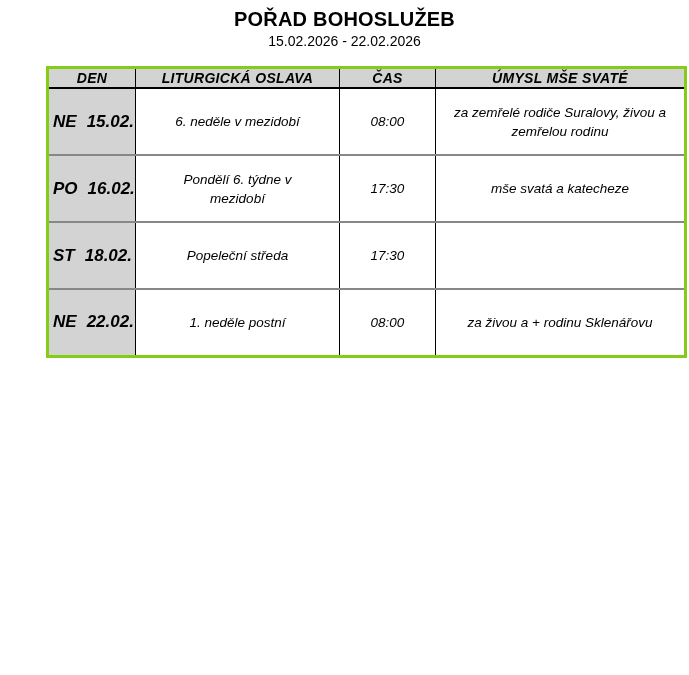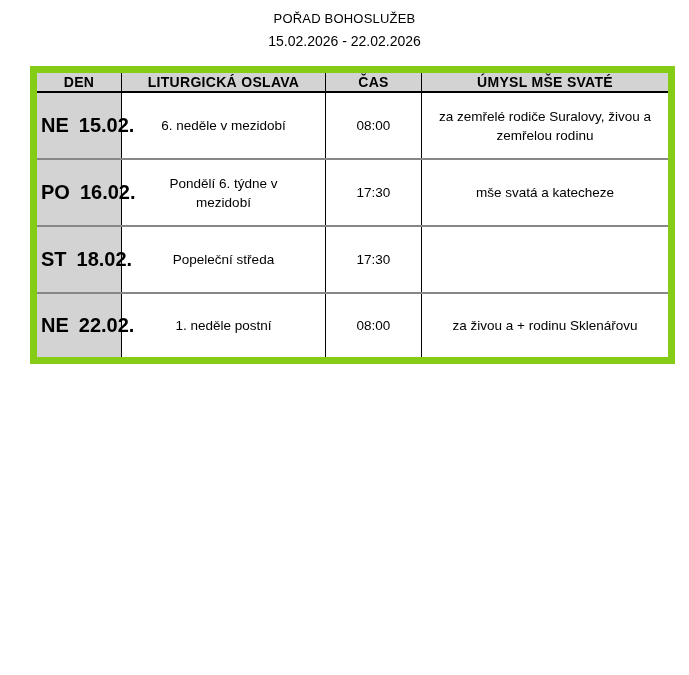--- a/index.html
+++ b/index.html
@@ -13,35 +13,36 @@
     height: 675px;
     background: #fff;
     position: relative;
     overflow: hidden;
   }
   .header-block {
     padding-top: 8px;
     text-align: center;
   }
   .title, .subtitle {
-    font-size: 13px;
-    font-weight: normal;
+    font-size: 20px;
+    font-weight: bold;
     line-height: 22px;
     letter-spacing: 0.2px;
   }
   .daterange {
     font-size: 14px;
     line-height: 22px;
   }
   table.schedule {
     border-collapse: collapse;
     table-layout: fixed;
     width: 638px;
-    margin: 14px 0 0 30px;
-    border: 7px solid #84cc16;
+    margin: 14px 0 0 46px;
+    border: 3px solid #84cc16;
+    font-style: italic;
   }
   th {
     background: var(--header-bg, #d3d3d3);
     border: 1px solid #000;
     border-bottom: 2px solid #000;
     font-size: 14px;
     font-weight: bold;
     letter-spacing: 0.3px;
     height: 20px;
     padding: 1px 2px;
@@ -55,21 +56,21 @@
     height: 67px;
     text-align: center;
     vertical-align: middle;
     font-size: 13.5px;
     padding: 2px 4px;
   }
   tbody tr:first-child td { border-top: 2px solid #000; }
   td.day {
     background: var(--day-bg, #d3d3d3);
     font-weight: bold;
-    font-size: 20px;
+    font-size: 17px;
     padding: 0 4px;
   }
   td.day .day-wrap {
     display: inline-flex;
     gap: 10px;
     align-items: baseline;
   }
   td.celebration, td.intention {
     white-space: pre-line;
     line-height: 19px;

